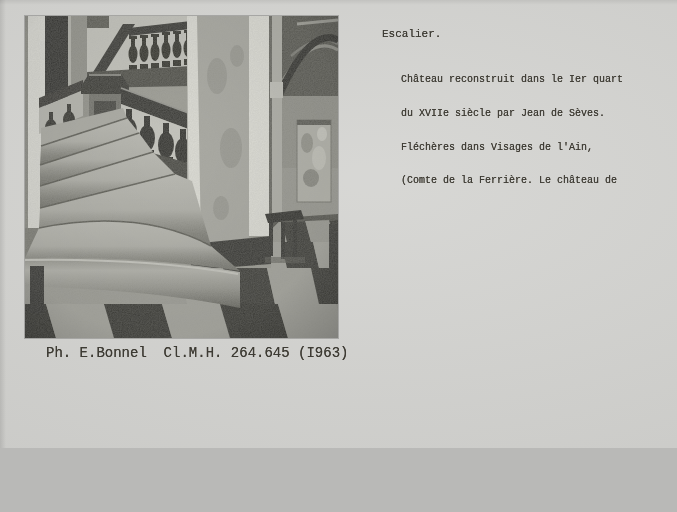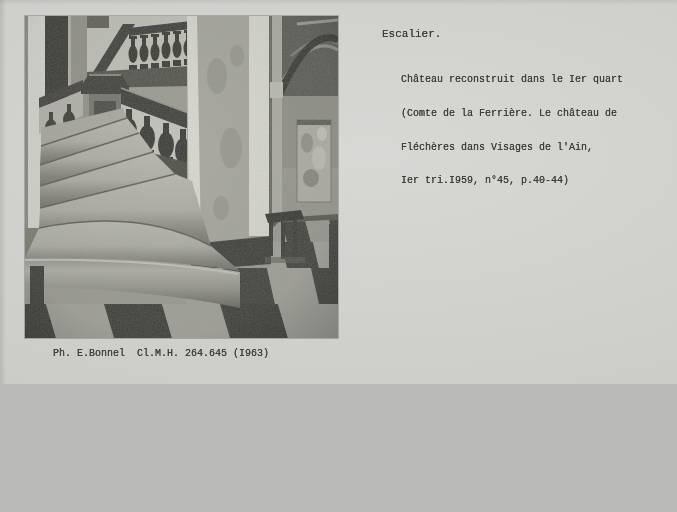--- a/index.html
+++ b/index.html
@@ -1,17 +1,17 @@
 <!DOCTYPE html>
 <html><head>
 <meta charset="utf-8">
 <style>
   html,body{margin:0;padding:0;background:#b9b9b7;}
   .card{
-    position:relative;width:677px;height:384px;overflow:hidden;
+    position:relative;width:677px;height:448px;overflow:hidden;
     background:#d3d3d0;
     font-family:"Liberation Mono","DejaVu Sans Mono",monospace;
   }
   .card::before{
     content:"";position:absolute;inset:0;pointer-events:none;
     background:
       linear-gradient(90deg, rgba(0,0,0,.10) 0, rgba(0,0,0,0) 6px),
       linear-gradient(180deg, rgba(0,0,0,.07) 0, rgba(0,0,0,0) 5px),
       radial-gradient(120% 90% at 55% 40%, rgba(255,255,255,.10), rgba(0,0,0,.05));
   }
@@ -20,21 +20,21 @@
     outline:1px solid rgba(40,40,38,.25);
     background:#98988f;
   }
   .photo svg{display:block;width:100%;height:100%;}
   .typed{
     position:absolute;color:#3d3b34;white-space:pre;
     text-shadow:0 0 .6px rgba(62,56,46,.85);
   }
   .t-title   {left:382px;top:29px;font-size:11px;line-height:11.2px;}
   .t-desc    {left:401px;top:52px;font-size:10px;line-height:11.2px;}
-  .t-credit  {left:53px;top:348px;font-size:10px;line-height:11.2px;}
+  .t-credit  {left:46px;top:348px;font-size:14px;line-height:11.2px;}
   .t-location{left:333px;top:430px;font-size:9.5px;line-height:11.4px;}
   .t-location .indent{padding-left:19px;}
 </style>
 </head>
 <body>
 
 <div class="card">
 
   <div class="photo">
     <svg viewBox="0 0 313 322" preserveAspectRatio="none">
@@ -264,23 +264,23 @@
 
       <rect x="0" y="0" width="313" height="322" filter="url(#fGrain)" opacity=".32"></rect>
       <rect x="0" y="0" width="313" height="322" fill="url(#gVig)"></rect>
     </svg>
   </div>
 
   <div class="typed t-title">Escalier.</div>
 
   <div class="typed t-desc">
     <div>Château reconstruit dans le Ier quart</div>
+    <div>du XVIIe siècle par Jean de Sèves.</div>
+    <div>Fléchères dans Visages de l'Ain,</div>
     <div>(Comte de la Ferrière. Le château de</div>
-    <div>Fléchères dans Visages de l'Ain,</div>
-    <div>Ier tri.I959, n°45, p.40-44)</div>
   </div>
 
   <div class="typed t-credit">Ph. E.Bonnel  Cl.M.H. 264.645 (I963)</div>
 
   <div class="typed t-location">
     
   </div>
 
 </div>
 

